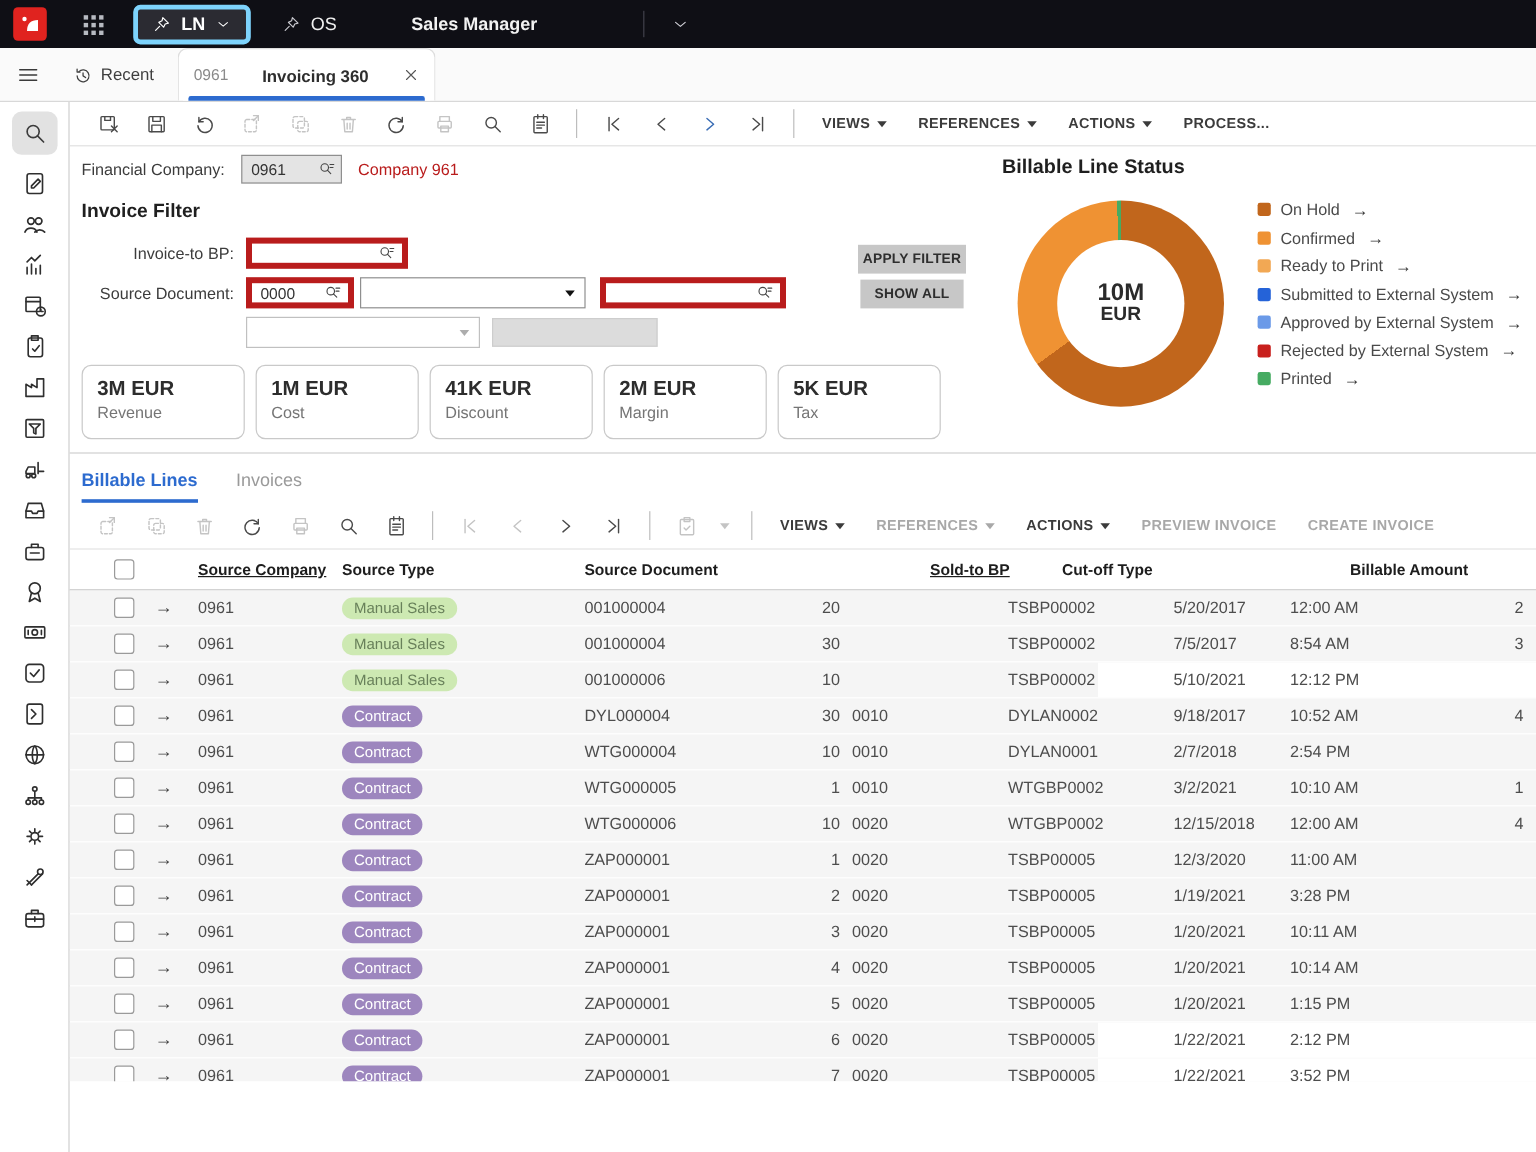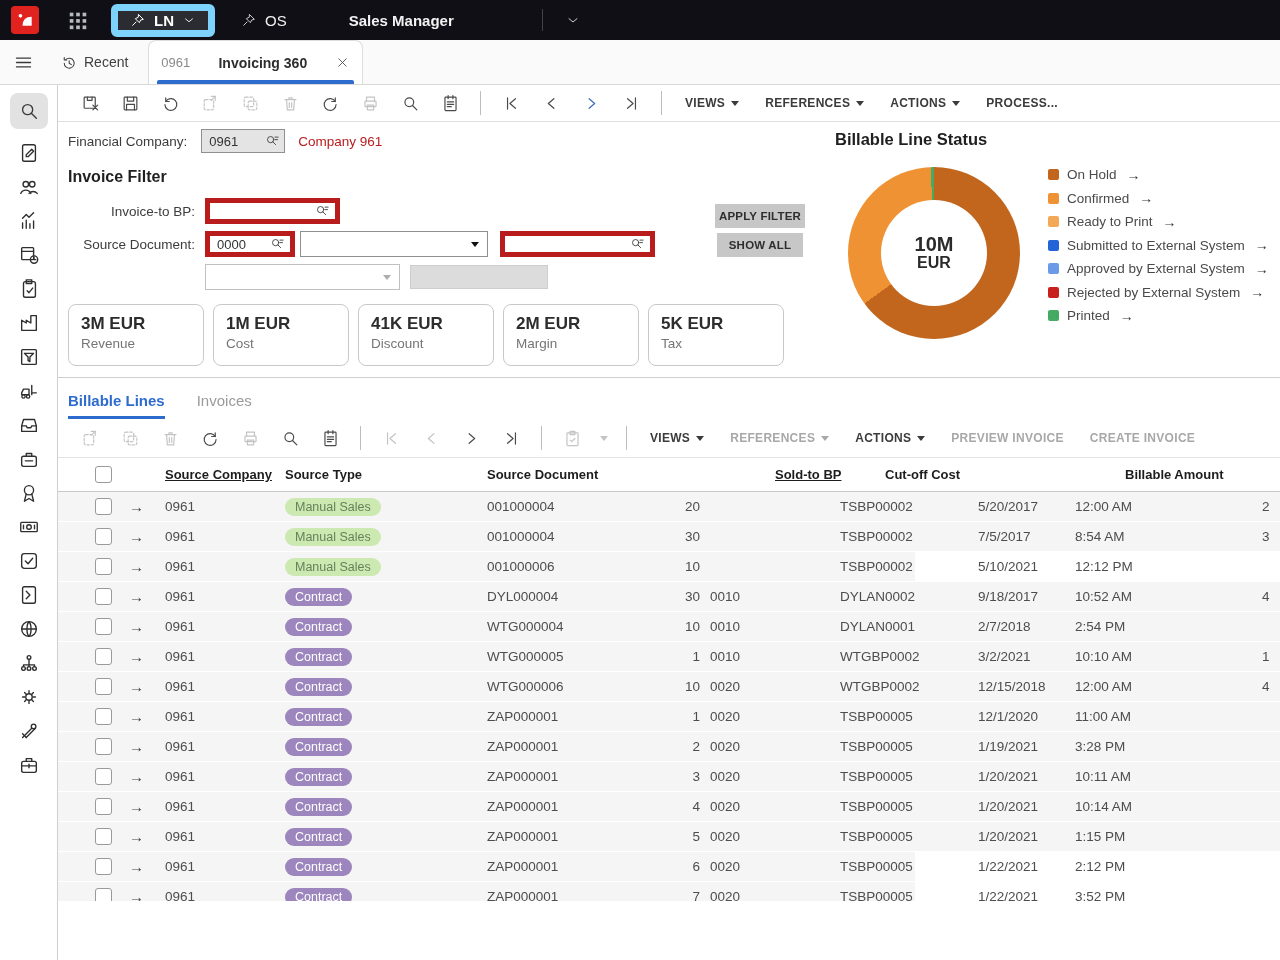--- a/index.html
+++ b/index.html
@@ -3,21 +3,21 @@
 <meta charset="utf-8">
 <style>
   * { margin:0; padding:0; box-sizing:border-box; }
   html,body { width:1280px; height:960px; overflow:hidden; background:#fff;
     font-family:"Liberation Sans", sans-serif; }
   .topbar { height:40px; background:#0f0f15; display:flex; align-items:center; }
   .logo { width:28px; height:28px; background:#e0231f; border-radius:4px; margin-left:11px;
     display:flex; align-items:center; justify-content:center; }
   .logo svg { width:20px; height:20px; }
   .gridicon { margin-left:28px; width:22px; height:22px; }
-  .chip { margin-left:22px; background:#2b2b32; border:7px solid #7dd3fc; border-radius:6px;
+  .chip { margin-left:22px; background:#2b2b32; border:4px solid #7dd3fc; border-radius:6px;
     height:33px; display:flex; align-items:center; padding:0 12px; color:#fff; gap:8px; }
   .chip .t { font-size:15px; font-weight:bold; color:#fff; }
   .pinbtn { margin-left:26px; display:flex; align-items:center; gap:8px; color:#fff; }
   .pinbtn .t { font-size:15px; color:#f0f0f0; }
   .rolename { margin-left:62px; color:#f2f2f2; font-size:15px; font-weight:600; }
   .tbsep { width:1px; height:22px; background:#41414b; margin-left:88px; }
   .tbchev { margin-left:22px; }
   .icw { display:inline-flex; align-items:center; justify-content:center; }
   .tabrow { height:45px; background:#fafafa; border-bottom:1px solid #d8d8d8;
     display:flex; align-items:stretch; position:relative; }
@@ -648,21 +648,21 @@
       <div class="cell c-type">
           <span>Source Type</span>
         </div>
       <div class="cell c-doc" style="width:283px">
           <span>Source Document</span>
         </div>
       <div class="cell c-bp hdr">
           <span class="sorted">Sold-to BP</span>
         </div>
       <div class="cell c-date hdr" style="width:160px">
-          <span>Cut-off Cost</span>
+          <span>Cut-off Type</span>
         </div>
       <div class="cell c-time"></div>
       <div class="cell c-amt hdr">
           <span>Billable Amount</span>
         </div>
     </div>
     <div class="grid-body" id="gridbody">
         <div class="trow">
           <div class="cell c-check">
             <span class="cb"></span>
@@ -788,21 +788,21 @@
           </div>
           <div class="cell c-arrow">→</div>
           <div class="cell c-comp">0961</div>
           <div class="cell c-type">
             <span class="pill contract">Contract</span>
           </div>
           <div class="cell c-doc">ZAP000001</div>
           <div class="cell c-line">1</div>
           <div class="cell c-pos">0020</div>
           <div class="cell c-bp">TSBP00005</div>
-          <div class="cell c-date">12/1/2020</div>
+          <div class="cell c-date">12/3/2020</div>
           <div class="cell c-time">11:00 AM</div>
           <div class="cell c-amt"></div>
         </div>
         <div class="trow">
           <div class="cell c-check">
             <span class="cb"></span>
           </div>
           <div class="cell c-arrow">→</div>
           <div class="cell c-comp">0961</div>
           <div class="cell c-type">

